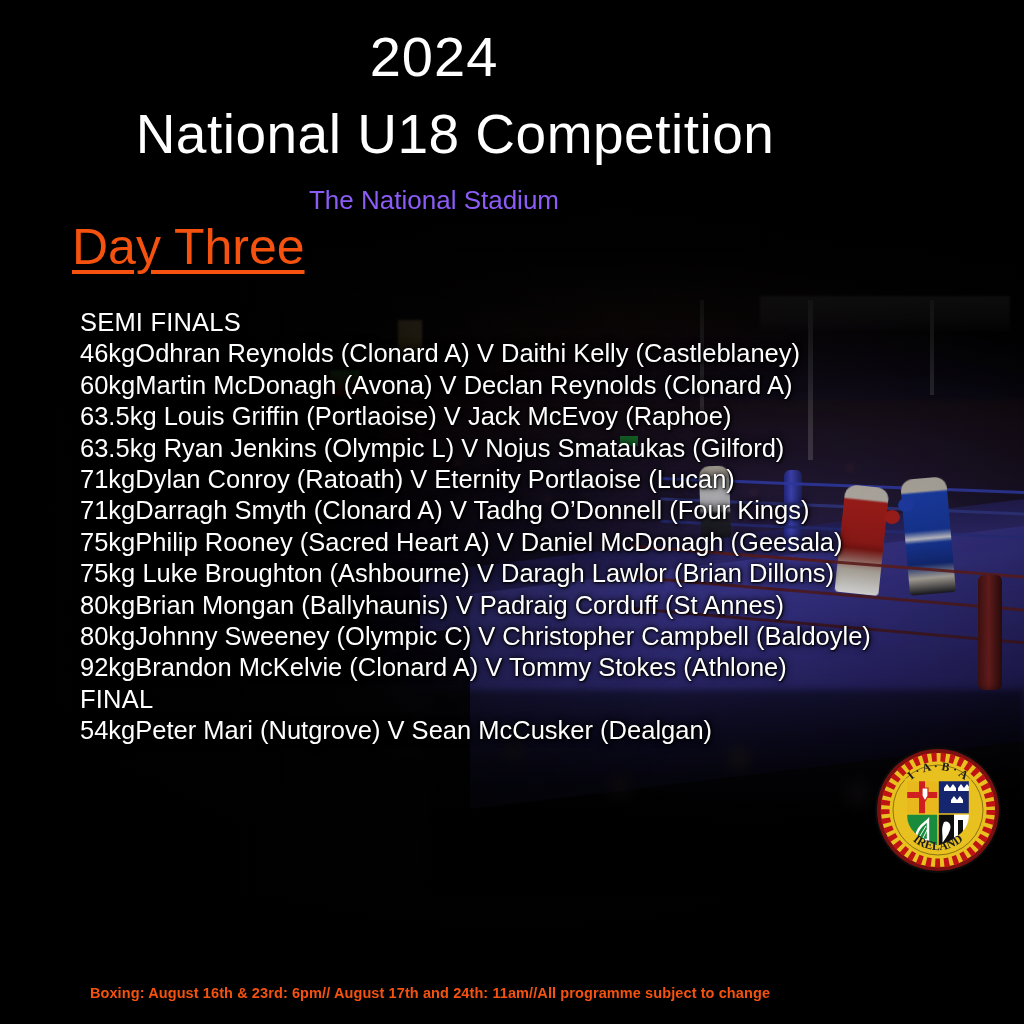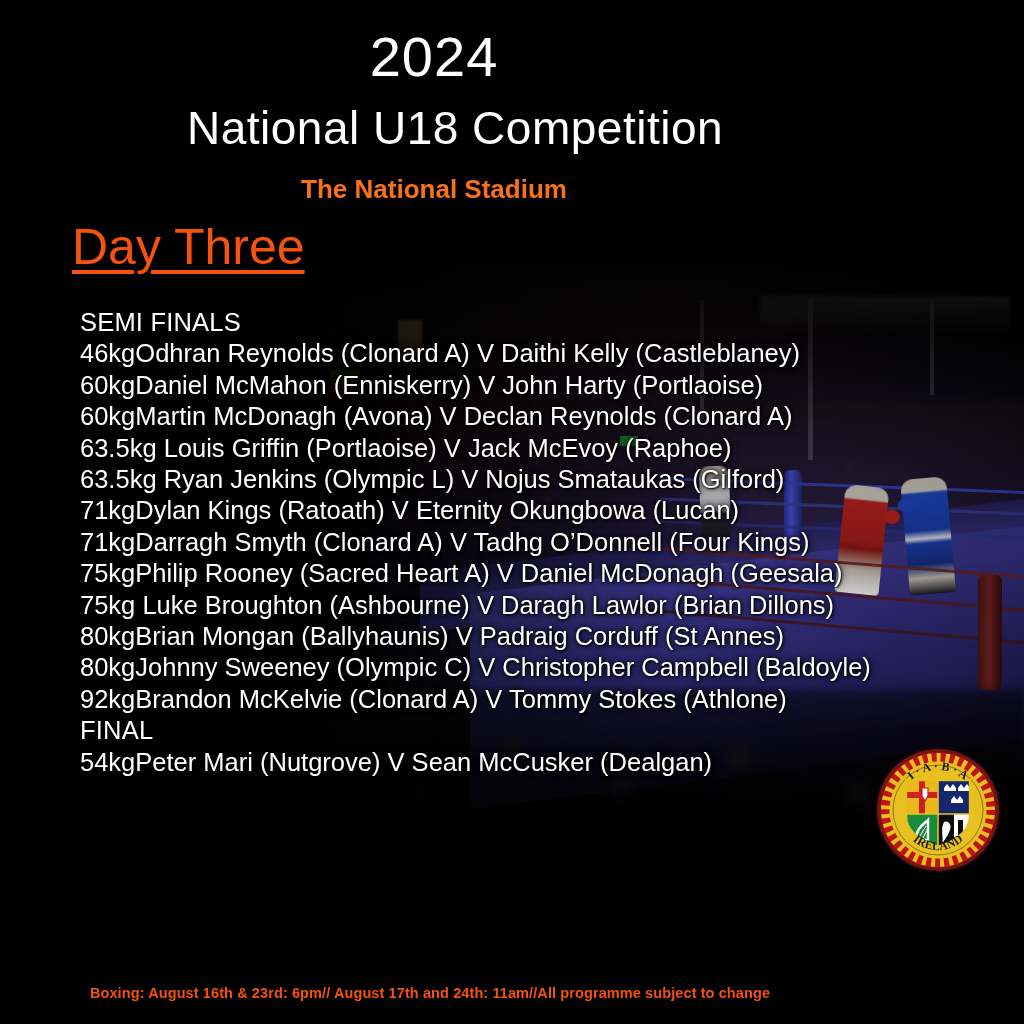--- a/index.html
+++ b/index.html
@@ -189,34 +189,34 @@
   }
   .year {
     font-size: 56px;
     font-weight: 400;
     letter-spacing: 1px;
     line-height: 1.12;
     color: #ffffff;
     text-shadow: 0 0 14px rgba(0,0,0,0.95), 0 0 4px rgba(0,0,0,0.9);
   }
   .main-title {
-    font-size: 46px;
+    font-size: 55px;
     font-weight: 400;
     letter-spacing: 0.5px;
     line-height: 1.2;
     margin-top: 12px;
     color: #ffffff;
     text-shadow: 0 0 14px rgba(0,0,0,0.95), 0 0 4px rgba(0,0,0,0.9);
     margin-left: 42px;
   }
   .venue {
     font-size: 26px;
-    font-weight: 700;
+    font-weight: 400;
     margin-top: 18px;
-    color: #f97316;
+    color: #8b5cf6;
     text-shadow: 0 0 12px rgba(0,0,0,0.95);
   }
 
   .day-heading {
     position: absolute;
     left: 72px;
     top: 212px;
     font-size: 50px;
     line-height: 1.1;
     color: #f4520e;
@@ -312,25 +312,24 @@
       <div class="year">2024</div>
       <div class="main-title">National U18 Competition</div>
       <div class="venue">The National Stadium</div>
     </div>
 
     <div class="day-heading">Day Three</div>
 
     <div class="bout-list" id="bout-list">
         <div class="bout-line section">SEMI FINALS</div>
         <div class="bout-line">46kgOdhran Reynolds (Clonard A) V Daithi Kelly (Castleblaney)</div>
-        <div class="bout-line">60kgDaniel McMahon (Enniskerry) V John Harty (Portlaoise)</div>
         <div class="bout-line">60kgMartin McDonagh (Avona) V Declan Reynolds (Clonard A)</div>
         <div class="bout-line">63.5kg Louis Griffin (Portlaoise) V Jack McEvoy (Raphoe)</div>
         <div class="bout-line">63.5kg Ryan Jenkins (Olympic L) V Nojus Smataukas (Gilford)</div>
-        <div class="bout-line">71kgDylan Kings (Ratoath) V Eternity Okungbowa (Lucan)</div>
+        <div class="bout-line">71kgDylan Conroy (Ratoath) V Eternity Portlaoise (Lucan)</div>
         <div class="bout-line">71kgDarragh Smyth (Clonard A) V Tadhg O’Donnell (Four Kings)</div>
         <div class="bout-line">75kgPhilip Rooney (Sacred Heart A) V Daniel McDonagh (Geesala)</div>
         <div class="bout-line">75kg Luke Broughton (Ashbourne) V Daragh Lawlor (Brian Dillons)</div>
         <div class="bout-line">80kgBrian Mongan (Ballyhaunis) V Padraig Corduff (St Annes)</div>
         <div class="bout-line">80kgJohnny Sweeney (Olympic C) V Christopher Campbell (Baldoyle)</div>
         <div class="bout-line">92kgBrandon McKelvie (Clonard A) V Tommy Stokes (Athlone)</div>
         <div class="bout-line section">FINAL</div>
         <div class="bout-line">54kgPeter Mari (Nutgrove) V Sean McCusker (Dealgan)</div>
       </div>
 

